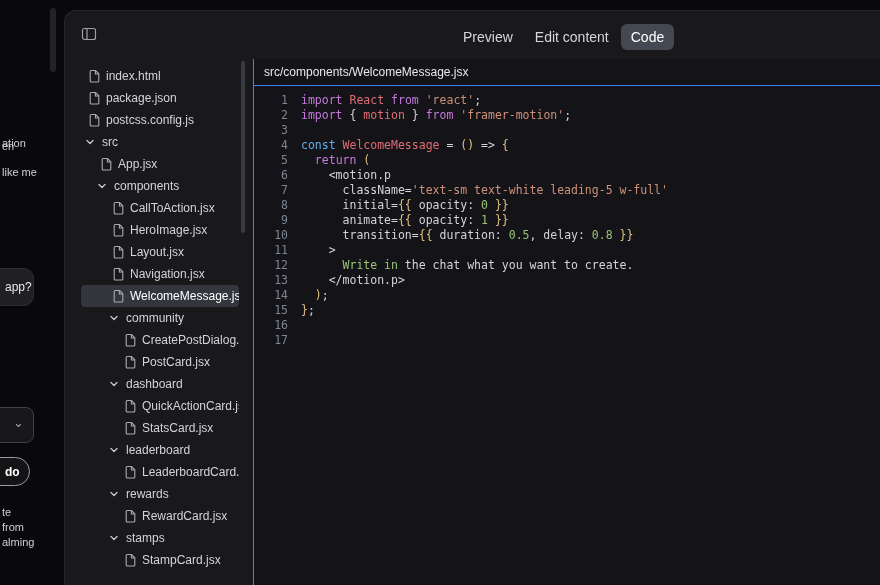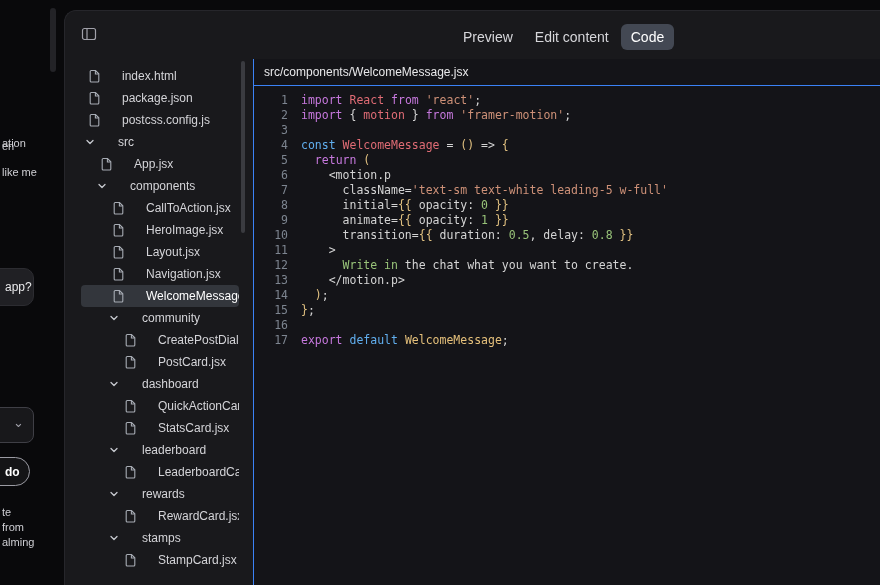--- a/index.html
+++ b/index.html
@@ -39,21 +39,21 @@
   .tab{border:none;background:transparent;color:#d6d6da;font-family:"Liberation Sans",sans-serif;font-size:14px;padding:5px 10px;border-radius:6px;cursor:pointer;}
   .tab.active{background:var(--pill-bg);color:#ffffff;}
 
   .card-body{position:absolute;top:48px;left:0;right:0;bottom:0;display:flex;}
 
   
   .tree-pane{width:188px;flex:none;position:relative;padding-top:6px;overflow:hidden;}
   .row{height:22px;margin:0 14px 0 16px;display:flex;align-items:center;border-radius:4px;cursor:pointer;}
   .row.selected{background:var(--selected-row);}
   .ticon{width:14px;flex:none;display:flex;align-items:center;justify-content:center;}
-  .tlabel{margin-left:21px;font-size:12px;color:#d4d4d8;white-space:nowrap;overflow:hidden;}
+  .tlabel{margin-left:5px;font-size:12px;color:#d4d4d8;white-space:nowrap;overflow:hidden;}
   .row.selected .tlabel{color:#ffffff;}
   .tree-scrollbar{position:absolute;left:176px;top:2px;bottom:2px;width:4px;}
   .tree-scrollbar .thumb{position:absolute;top:0;left:0;width:4px;height:172px;background:#3a3b40;border-radius:2px;}
 
   
   .code-pane{flex:1;min-width:0;border-left:1px solid var(--accent);background:var(--code-bg);display:flex;flex-direction:column;}
   .code-header{height:27px;line-height:26px;flex:none;padding:0 10px;font-size:12px;color:#e8e8ea;border-bottom:1px solid var(--accent);white-space:nowrap;}
   .code-body{flex:1;padding-top:7px;font-family:"DejaVu Sans Mono",monospace;font-size:11.5px;line-height:15px;overflow:hidden;}
   .cl{display:flex;height:15px;}
   .ln{width:34px;flex:none;text-align:right;color:#7d8590;user-select:none;}
@@ -372,19 +372,18 @@
           <div class="cl">
             <span class="ln">15</span>
             <span class="lt"><span style="color: rgb(224, 192, 128);">}</span><span style="color: rgb(212, 212, 212);">;</span></span>
           </div>
           <div class="cl">
             <span class="ln">16</span>
             <span class="lt"></span>
           </div>
           <div class="cl">
             <span class="ln">17</span>
-            <span class="lt"><span style="color: rgb(198, 120, 221);">export</span><span style="color: rgb(212, 212, 212);"> </span><span style="color: rgb(97, 175, 239);">default</span><span style="color: rgb(212, 212, 212);"> </span><span style="color: rgb(229, 192, 123);">WelcomeMessage</span><span style="color: rgb(212, 212, 212);">;</span></span>
           </div>
         </div>
     </div>
 
   </div>
 </div>
 
 </body></html>

